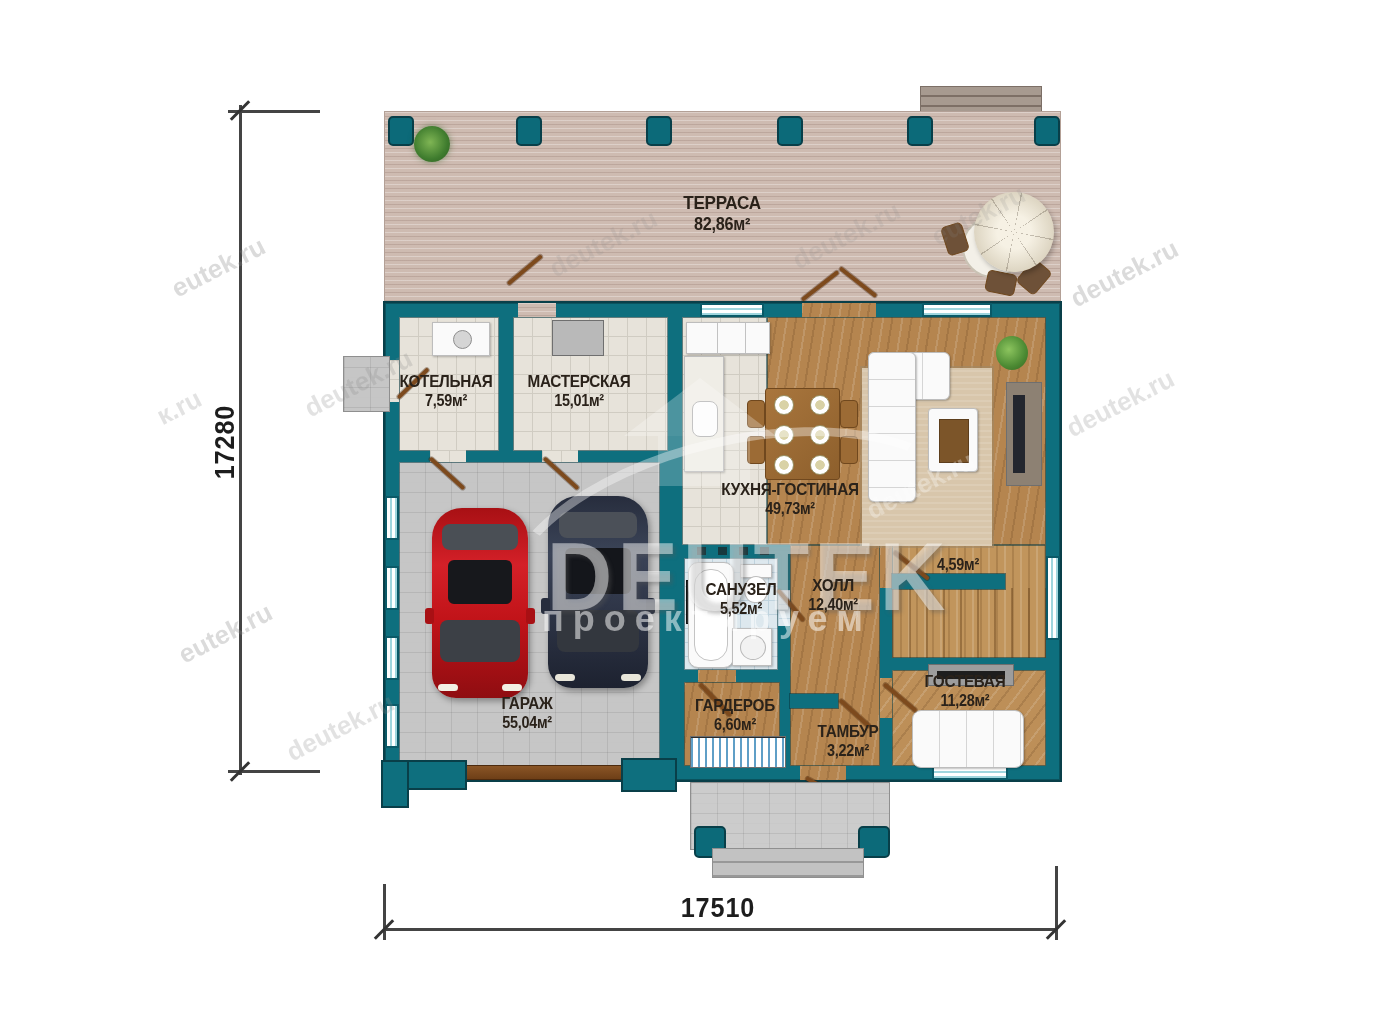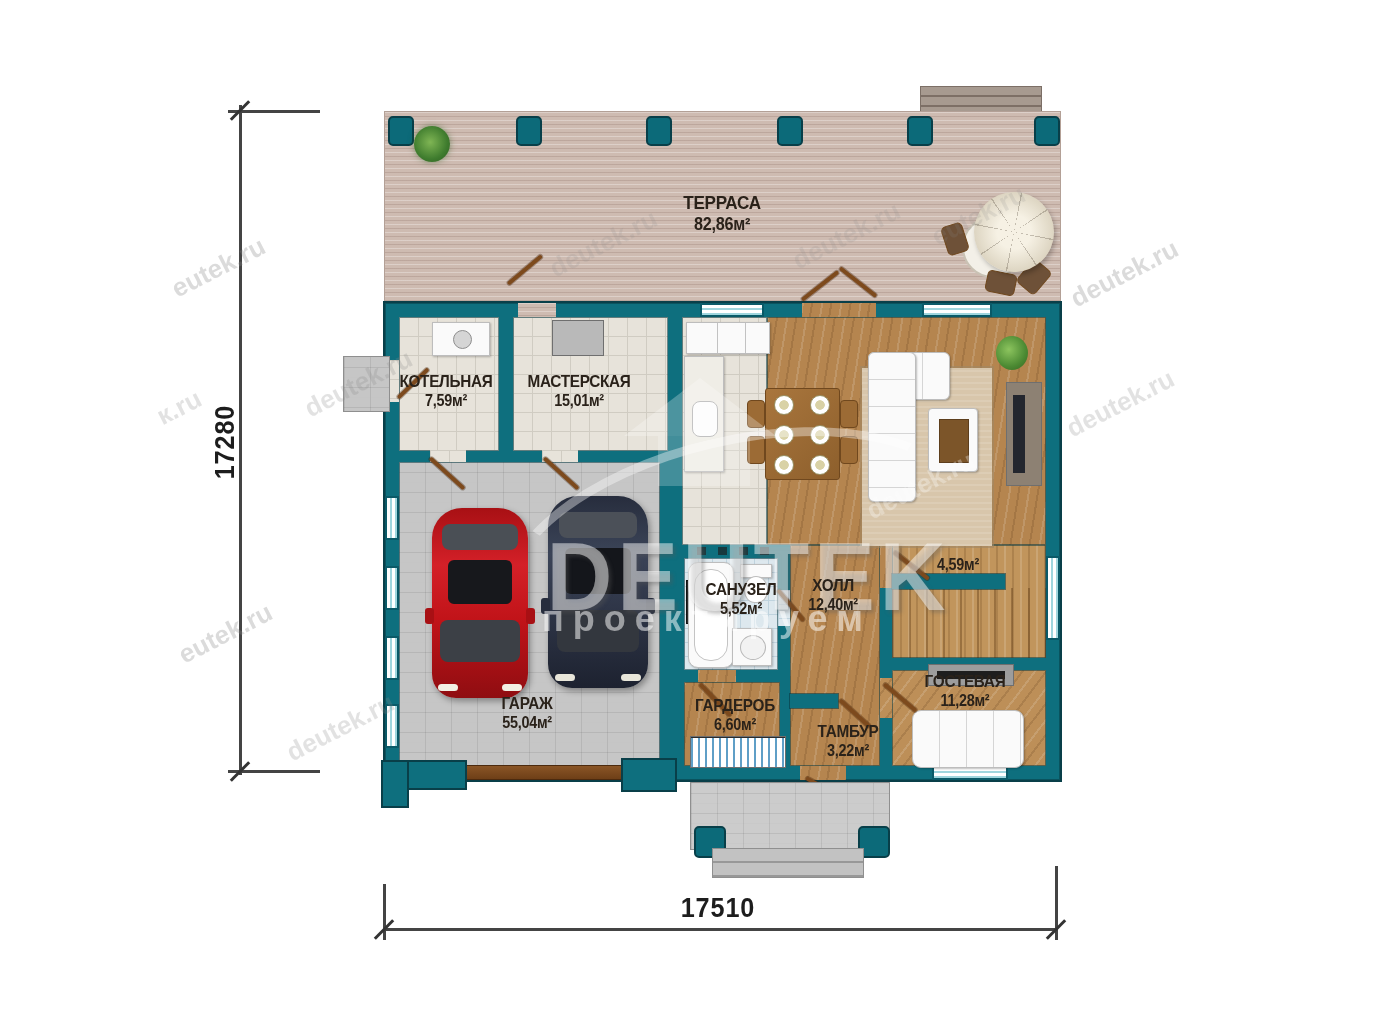--- a/index.html
+++ b/index.html
@@ -285,20 +285,24 @@
     <span class="ar">82,86м²</span>
   </div>
   <div class="abs room-label" style="left:446px;top:372px;">
     <span class="nm">КОТЕЛЬНАЯ</span>
     <span class="ar">7,59м²</span>
   </div>
   <div class="abs room-label" style="left:579px;top:372px;">
     <span class="nm">МАСТЕРСКАЯ</span>
     <span class="ar">15,01м²</span>
   </div>
+  <div class="abs room-label" style="left:790px;top:480px;">
+    <span class="nm">КУХНЯ-ГОСТИНАЯ</span>
+    <span class="ar">49,73м²</span>
+  </div>
   <div class="abs room-label" style="left:527px;top:694px;">
     <span class="nm">ГАРАЖ</span>
     <span class="ar">55,04м²</span>
   </div>
   <div class="abs room-label" style="left:741px;top:580px;">
     <span class="nm">САНУЗЕЛ</span>
     <span class="ar">5,52м²</span>
   </div>
   <div class="abs room-label" style="left:833px;top:576px;">
     <span class="nm">ХОЛЛ</span>

